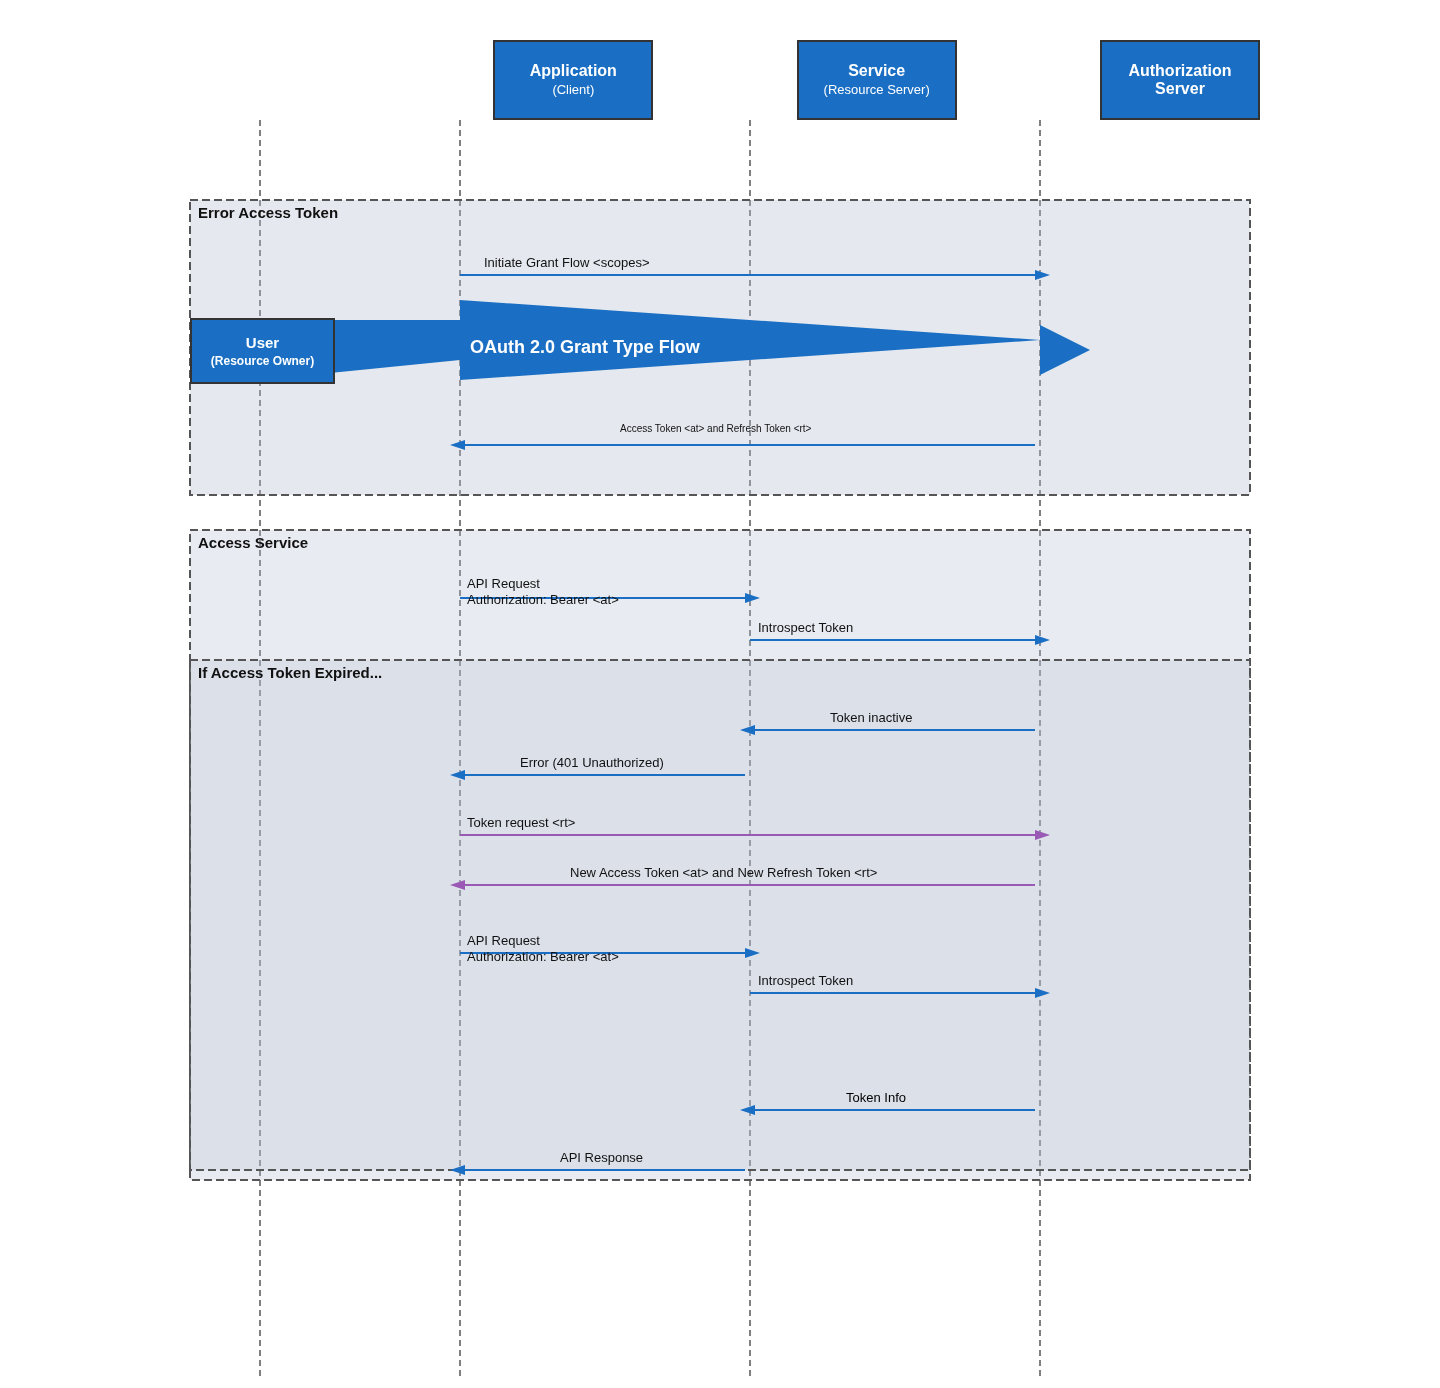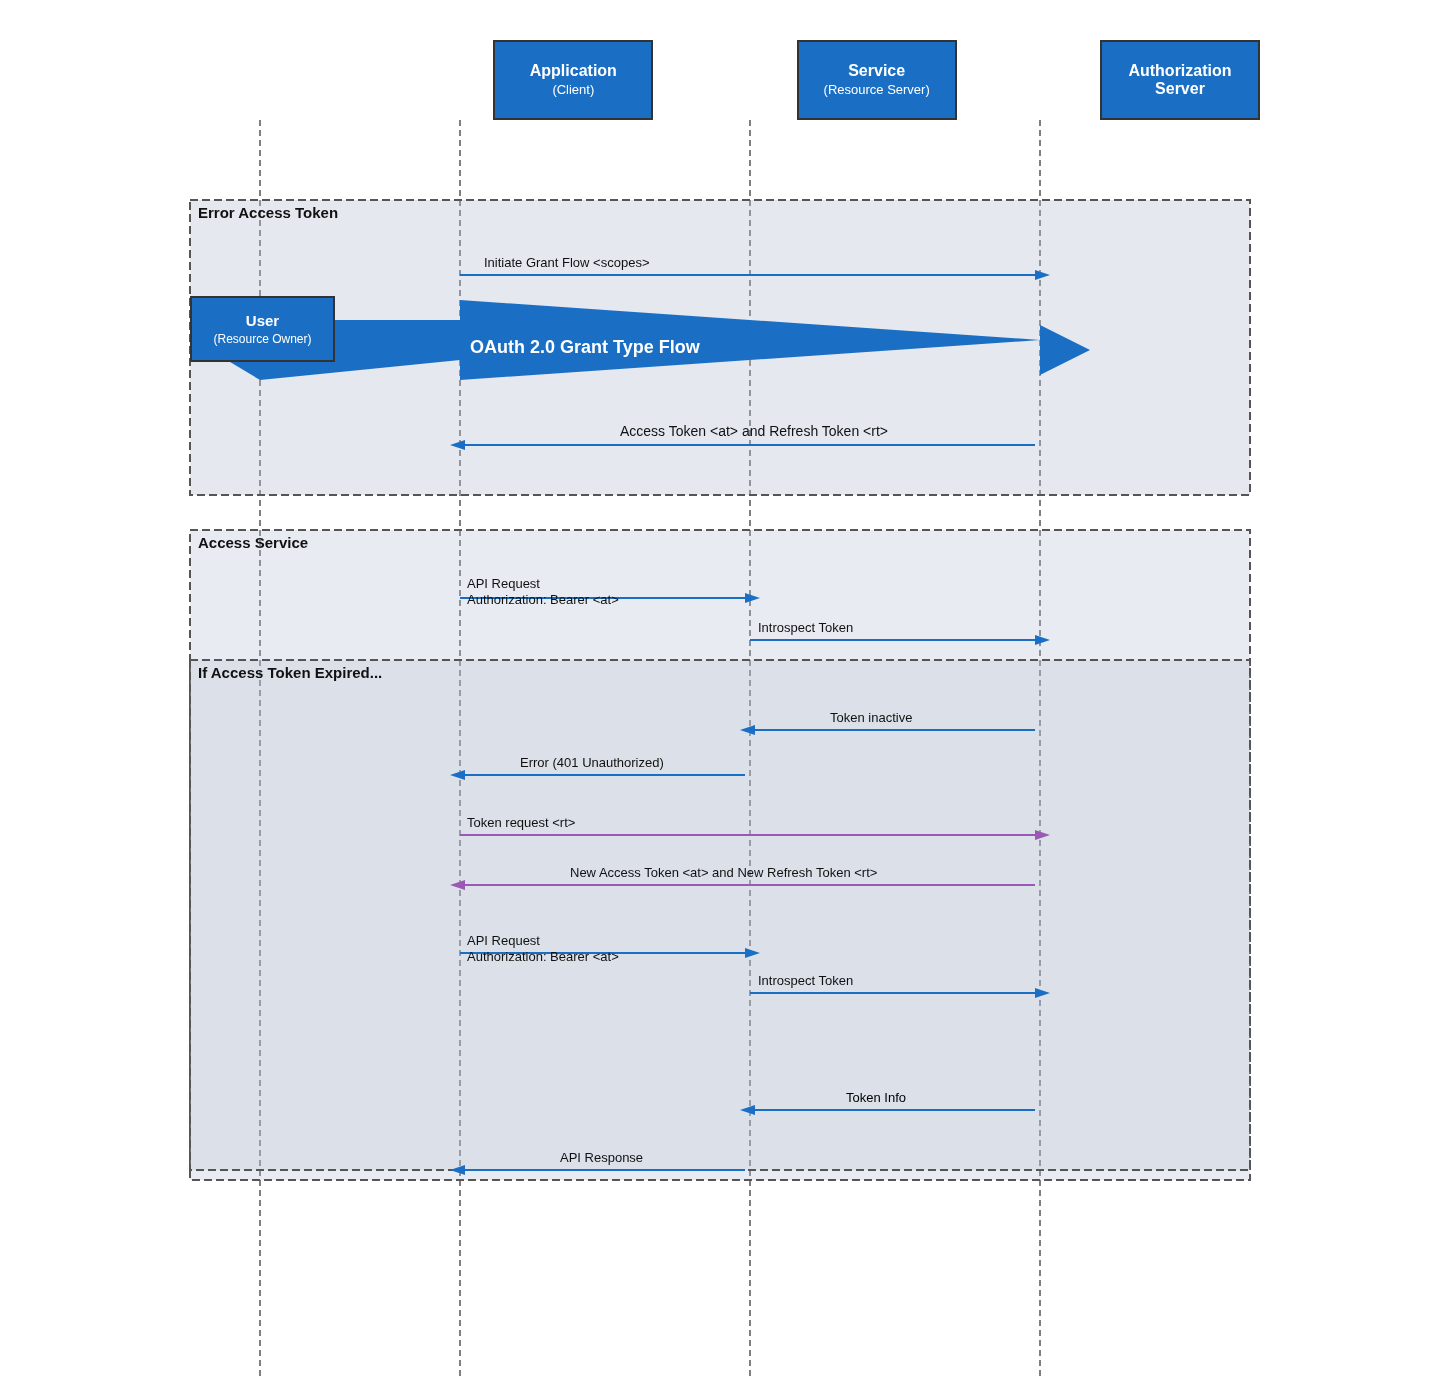--- a/index.html
+++ b/index.html
@@ -53,21 +53,21 @@
       color: #fff;
       border: 2px solid #333;
       padding: 10px 14px;
       text-align: center;
       font-size: 15px;
       font-weight: bold;
     }
 
     .user-box .subtitle {
       font-size: 12px;
-      font-weight: normal;
+      font-weight: bold;
     }
 
     .sequence-content {
       position: relative;
       height: 1280px;
     }
   </style>
 </head>
 <body>
 
@@ -157,34 +157,34 @@
     </div>
 
     <div style="position:absolute;top:414px;left:18px;font-size:15px;font-weight:bold;color:#111;">
       <span>Access Service</span>
     </div>
 
     <div style="position:absolute;top:544px;left:18px;font-size:15px;font-weight:bold;color:#111;">
       <span>If Access Token Expired...</span>
     </div>
 
-    <div class="user-box" style="position:absolute;top:176px;left:10px;width:145px;text-align:center;padding:14px 10px;">
+    <div class="user-box" style="position:absolute;top:198px;left:10px;width:145px;text-align:center;padding:14px 10px;">
       <span>User</span><br>
       <span class="subtitle">(Resource Owner)</span>
     </div>
 
     <div style="position:absolute;top:217px;left:290px;color:#fff;font-size:18px;font-weight:bold;pointer-events:none;z-index:10;">
       <span>OAuth 2.0 Grant Type Flow</span>
     </div>
 
     <div style="position:absolute;top:135px;left:276px;font-size:13px;color:#111;margin-left:28px;">
       <span>Initiate Grant Flow &lt;scopes&gt;</span>
     </div>
 
-    <div style="position:absolute;top:303px;left:440px;font-size:14px;color:#111;">
+    <div style="position:absolute;top:303px;left:440px;font-size:10px;color:#111;">
       <span>Access Token &lt;at&gt; and Refresh Token &lt;rt&gt;</span>
     </div>
 
     <div style="position:absolute;top:456px;left:287px;font-size:13px;color:#111;">
       <span>API Request</span>
     </div>
     <div style="position:absolute;top:472px;left:287px;font-size:13px;color:#111;">
       <span>Authorization: Bearer &lt;at&gt;</span>
     </div>
 

